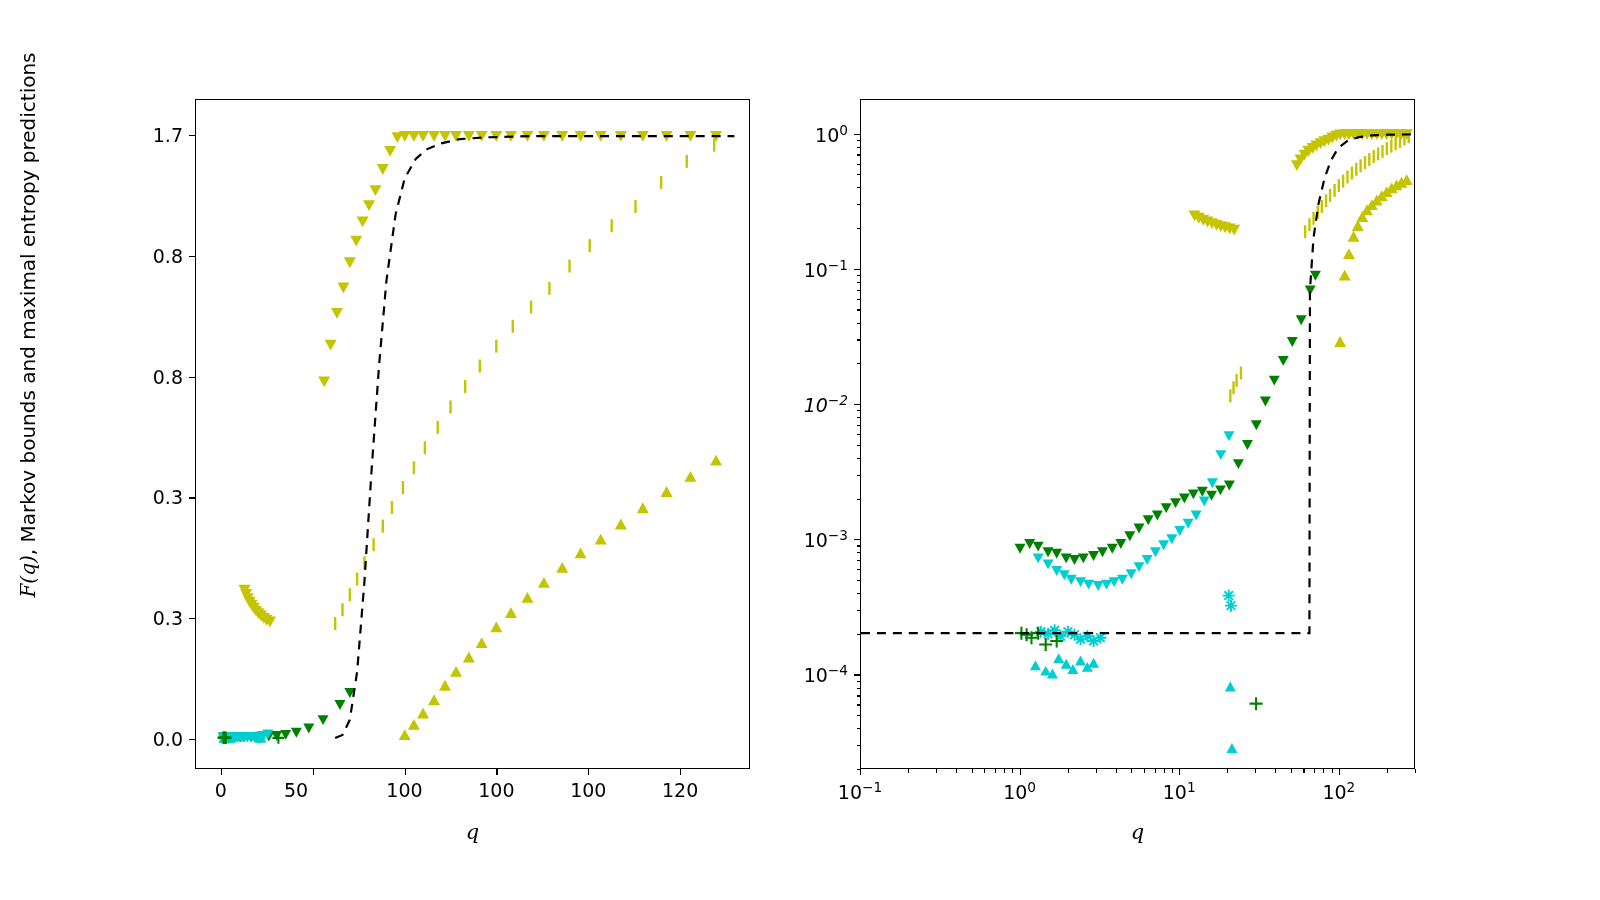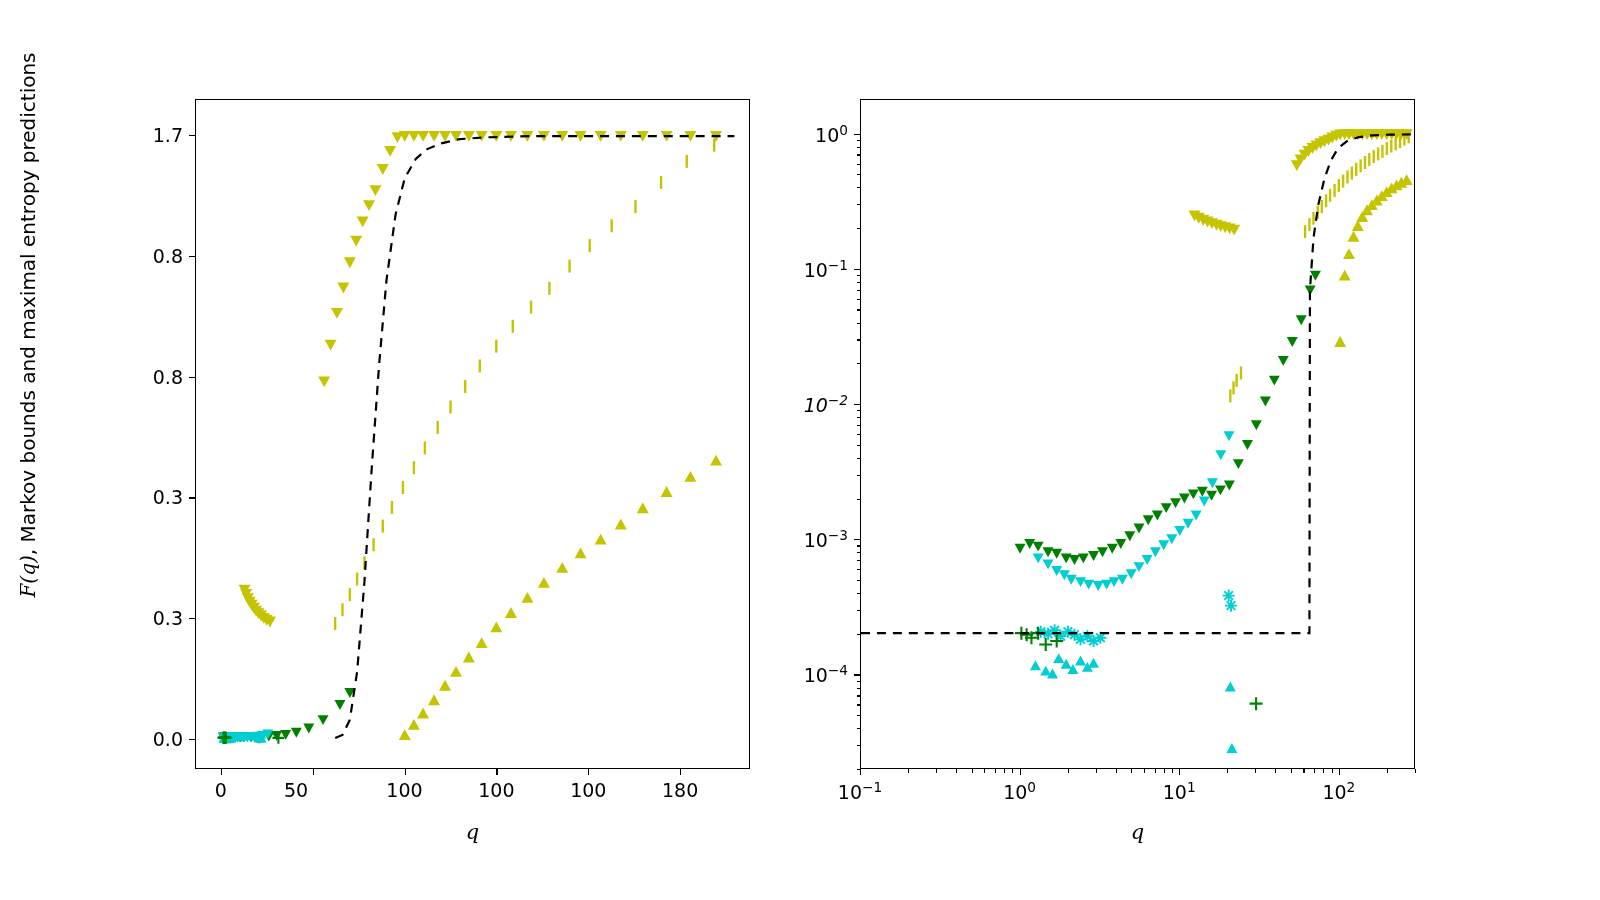--- a/index.html
+++ b/index.html
@@ -244,21 +244,21 @@
       <div class="tick-lbl xtick-lbl" style="left: 220.728px; top: 779px;">0</div>
       <div class="tickmark xtick" style="left: 312.616px; top: 769px;"></div>
       <div class="tick-lbl xtick-lbl" style="left: 296px; top: 779px;">50</div>
       <div class="tickmark xtick" style="left: 404.503px; top: 769px;"></div>
       <div class="tick-lbl xtick-lbl" style="left: 404.503px; top: 779px;">100</div>
       <div class="tickmark xtick" style="left: 496.391px; top: 769px;"></div>
       <div class="tick-lbl xtick-lbl" style="left: 496.391px; top: 779px;">100</div>
       <div class="tickmark xtick" style="left: 588.278px; top: 769px;"></div>
       <div class="tick-lbl xtick-lbl" style="left: 588.278px; top: 779px;">100</div>
       <div class="tickmark xtick" style="left: 680.166px; top: 769px;"></div>
-      <div class="tick-lbl xtick-lbl" style="left: 680.166px; top: 779px;">180</div>
+      <div class="tick-lbl xtick-lbl" style="left: 680.166px; top: 779px;">120</div>
       <div class="tickmark ytick" style="left: 189px; top: 738.82px;"></div>
       <div class="tick-lbl ytick-lbl" style="left: 135px; top: 738.82px; width: 48px;">0.0</div>
       <div class="tickmark ytick" style="left: 189px; top: 618.099px;"></div>
       <div class="tick-lbl ytick-lbl" style="left: 135px; top: 618.099px; width: 48px;">0.3</div>
       <div class="tickmark ytick" style="left: 189px; top: 497.378px;"></div>
       <div class="tick-lbl ytick-lbl" style="left: 135px; top: 497.378px; width: 48px;">0.3</div>
       <div class="tickmark ytick" style="left: 189px; top: 376.658px;"></div>
       <div class="tick-lbl ytick-lbl" style="left: 135px; top: 376.658px; width: 48px;">0.8</div>
       <div class="tickmark ytick" style="left: 189px; top: 255.937px;"></div>
       <div class="tick-lbl ytick-lbl" style="left: 135px; top: 255.937px; width: 48px;">0.8</div>

